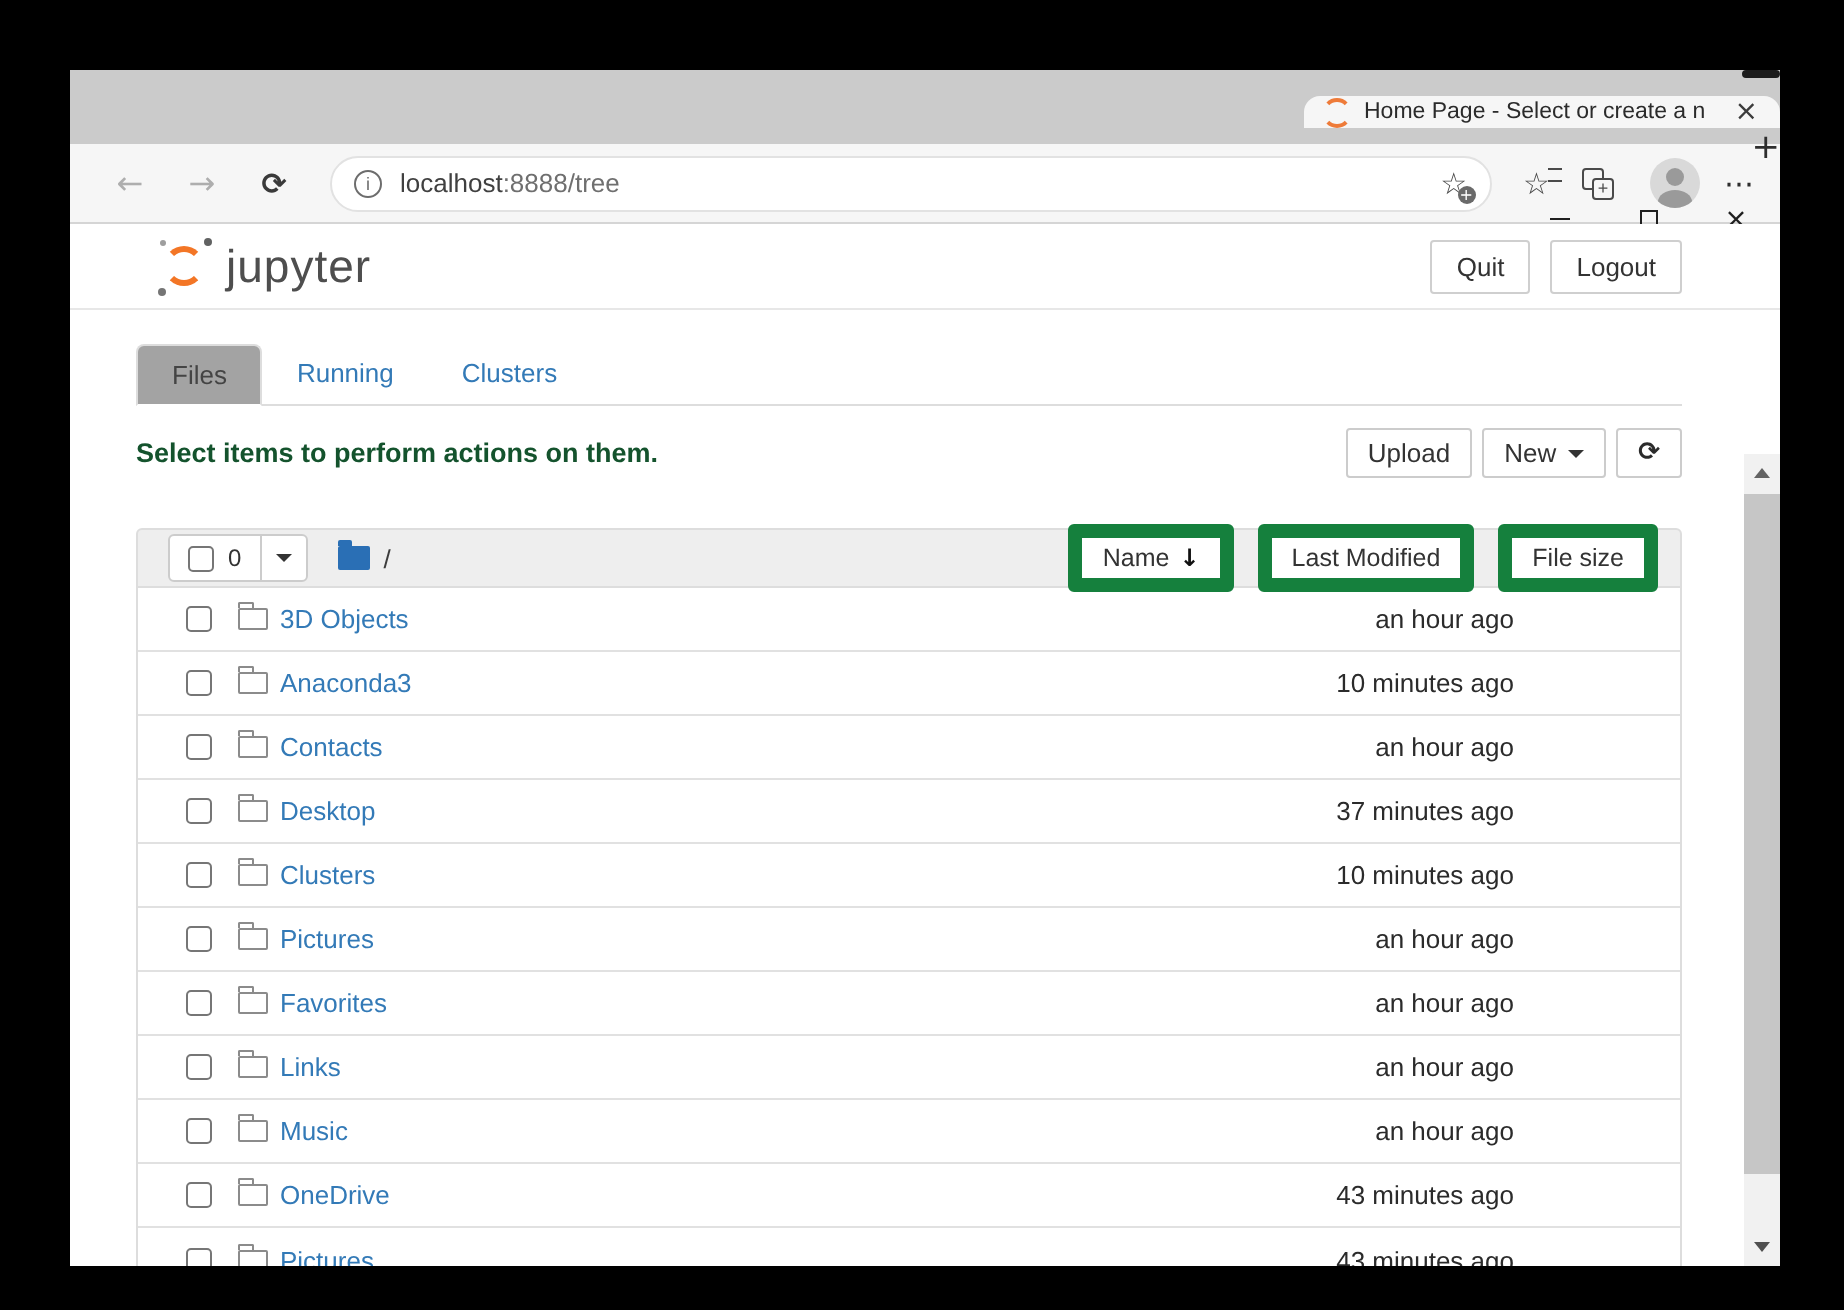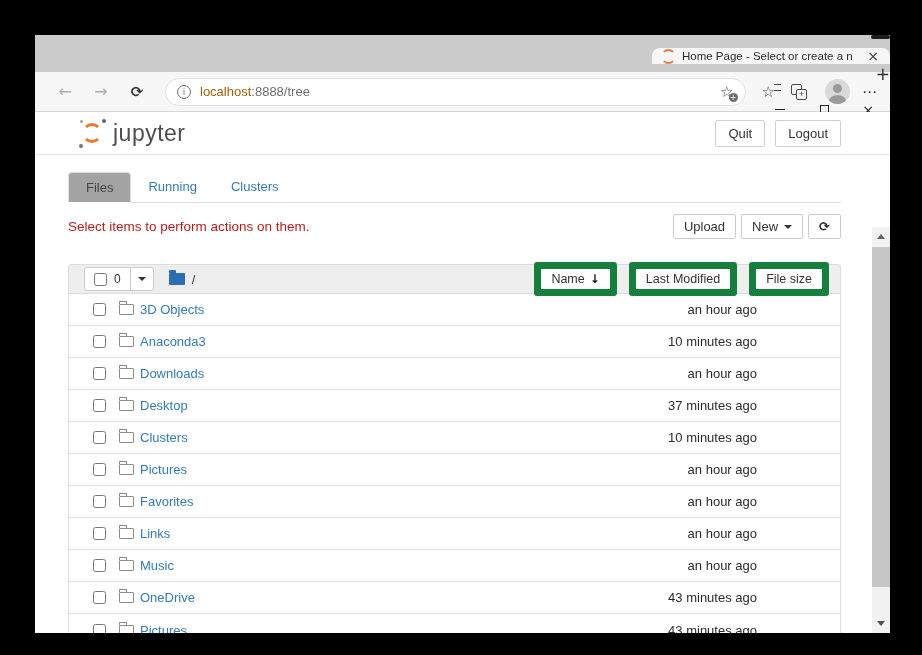--- a/index.html
+++ b/index.html
@@ -24,21 +24,21 @@
   .min-bar { width:10px; height:1px; background:#1f1f1f; }
 
   
   .navbar { height:40px; background:#f6f6f6; border-bottom:1px solid #d5d5d5; display:flex; align-items:center; padding:0 12px; }
   .nav-icon { width:26px; text-align:center; font-size:16px; margin:0 5px; }
   .disabled-arrow { color:#aeaeae; }
   .reload { color:#3a3a3a; font-size:15px; font-weight:bold; }
   .url-field { flex:1; height:28px; background:#fff; border:1px solid #e2e2e2; border-radius:14px; display:flex; align-items:center; padding:0 11px; margin:0 10px; }
   .info-badge { width:14px; height:14px; border:1px solid #6d6d6d; border-radius:50%; color:#6d6d6d; font-size:9px; line-height:12px; text-align:center; flex:0 0 auto; }
   .url-text { font-size:13px; margin-left:9px; white-space:nowrap; }
-  .url-host { color:#a16207; }
+  .url-host { color:#404040; }
   .url-rest { color:#6f6f6f; }
   .url-spacer { flex:1; }
   .star { font-size:15px; color:#4a4a4a; position:relative; }
   .star-plus-badge { position:absolute; right:-4px; bottom:-1px; width:9px; height:9px; background:#6a6a6a; border-radius:50%; color:#fff; font-size:8px; line-height:9px; text-align:center; }
   .fav-lines { position:absolute; right:-6px; top:1px; width:7px; height:7px; border-top:1.5px solid #4a4a4a; border-bottom:1.5px solid #4a4a4a; }
   .collections { position:relative; width:16px; height:16px; margin:0 10px; }
   .collections .back { position:absolute; left:0; top:0; width:11px; height:11px; border:1.5px solid #4a4a4a; border-radius:2px; }
   .collections .front { position:absolute; right:0; bottom:0; width:11px; height:11px; border:1.5px solid #4a4a4a; border-radius:2px; background:#f6f6f6; color:#4a4a4a; font-size:9px; line-height:8px; text-align:center; }
   .avatar { width:25px; height:25px; border-radius:50%; background:#d9d9d9; position:relative; overflow:hidden; margin:0 8px; }
   .avatar::before { content:""; position:absolute; left:8px; top:5px; width:9px; height:9px; border-radius:50%; background:#9a9a9a; }
@@ -61,21 +61,21 @@
   .container { margin-left:33px; width:773px; }
 
   
   .tab-row { margin-top:17px; border-bottom:1px solid #ddd; display:flex; height:31px; }
   .jtab { font-size:13px; padding:7px 17px; }
   .jtab.active { color:#444; background:#a3a3a3; border:1px solid #ddd; border-bottom:1px solid #fff; border-radius:4px 4px 0 0; margin-bottom:-1px; }
   .jtab.link { color:#337ab7; }
 
   
   .action-row { margin-top:11px; display:flex; align-items:center; }
-  .hint { font-size:13.5px; color:#b91c1c; }
+  .hint { font-size:13.5px; color:#14532d;font-weight:bold; }
   .action-buttons { margin-left:auto; display:flex; align-items:center; gap:5px; }
   .btn-sm { background:#fff; border:1px solid #ccc; border-radius:2px; color:#333; font-size:13px; padding:4px 10px; display:inline-flex; align-items:center; gap:6px; }
   .caret { width:0; height:0; border-left:4px solid transparent; border-right:4px solid transparent; border-top:4px solid #333; }
   .refresh-glyph { font-size:13px; font-weight:bold; color:#2b2b2b; }
 
   
   .list-header { margin-top:25px; height:30px; background:#eee; border:1px solid #ddd; border-radius:3px 3px 0 0; display:flex; align-items:center; padding:0 11px 0 15px; }
   .select-group { display:flex; height:24px; background:#fff; border:1px solid #ccc; border-radius:3px; overflow:hidden; }
   .select-main { display:flex; align-items:center; gap:7px; padding:0 9px; border-right:1px solid #ccc; }
   .select-main input { width:13px; height:13px; margin:0; }
@@ -227,21 +227,21 @@
   <div class="file-row">
     <input type="checkbox" style="">
     <span class="folder-outline"></span>
     <a class="row-name" href="#">Anaconda3</a>
     <span class="row-time">10 minutes ago</span>
   </div>
 
   <div class="file-row">
     <input type="checkbox" style="">
     <span class="folder-outline"></span>
-    <a class="row-name" href="#">Downloads</a>
+    <a class="row-name" href="#">Contacts</a>
     <span class="row-time">an hour ago</span>
   </div>
 
   <div class="file-row">
     <input type="checkbox" style="">
     <span class="folder-outline"></span>
     <a class="row-name" href="#">Desktop</a>
     <span class="row-time">37 minutes ago</span>
   </div>
 

